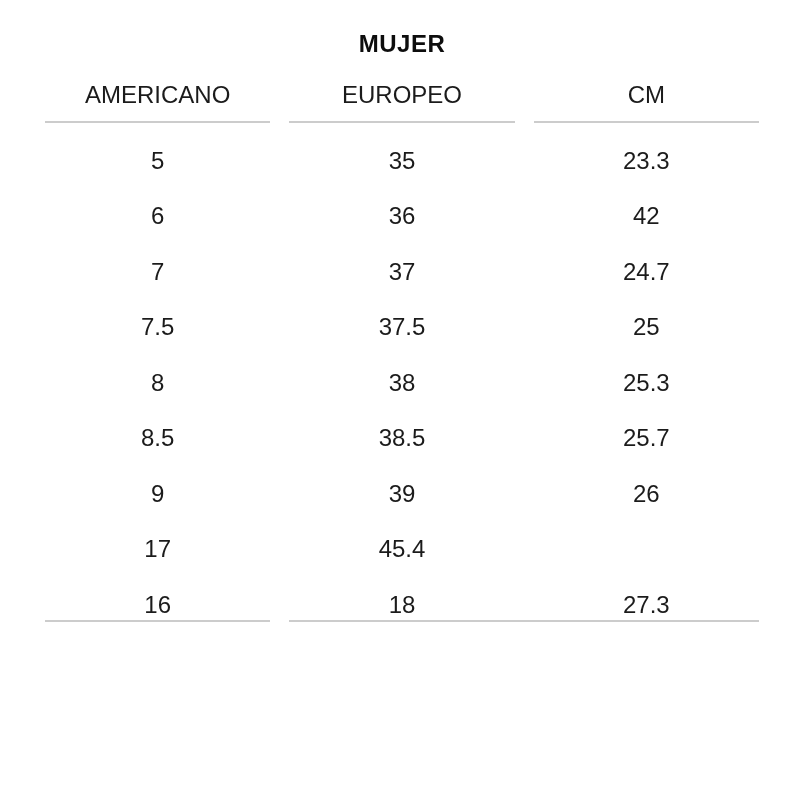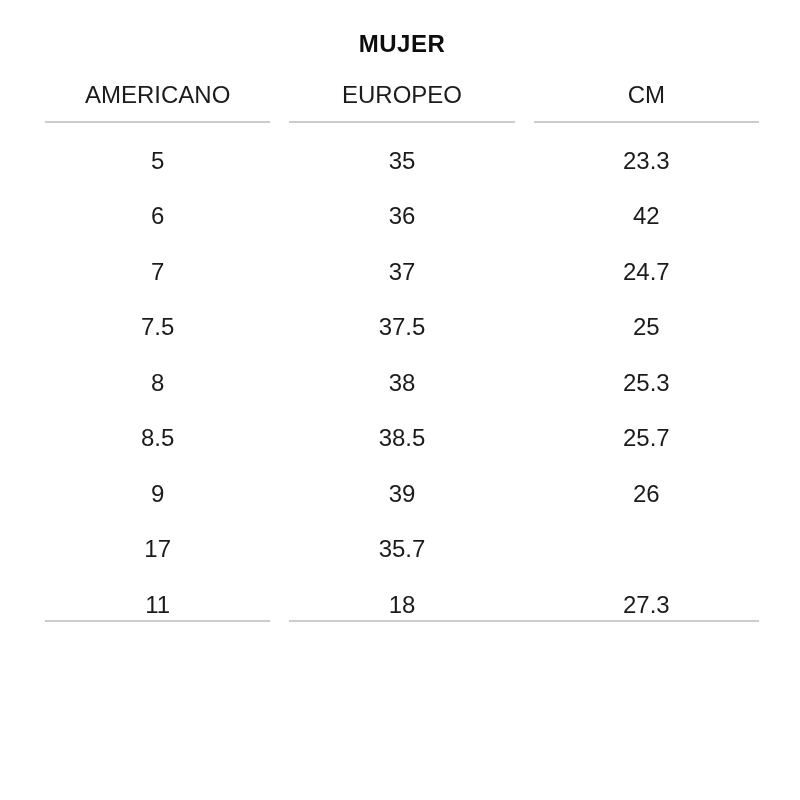--- a/index.html
+++ b/index.html
@@ -123,25 +123,25 @@
     </div>
 
     <div class="row">
       <div class="cell">9</div>
       <div class="cell">39</div>
       <div class="cell">26</div>
     </div>
 
     <div class="row">
       <div class="cell">17</div>
-      <div class="cell">35.7</div>
+      <div class="cell">45.4</div>
     </div>
 
     <div class="row">
-      <div class="cell">11</div>
+      <div class="cell">16</div>
       <div class="cell">18</div>
       <div class="cell">27.3</div>
     </div>
 
   </div>
 
   <div class="bottom-rules">
     <div class="rule"></div>
     <div class="rule span2"></div>
   </div>

